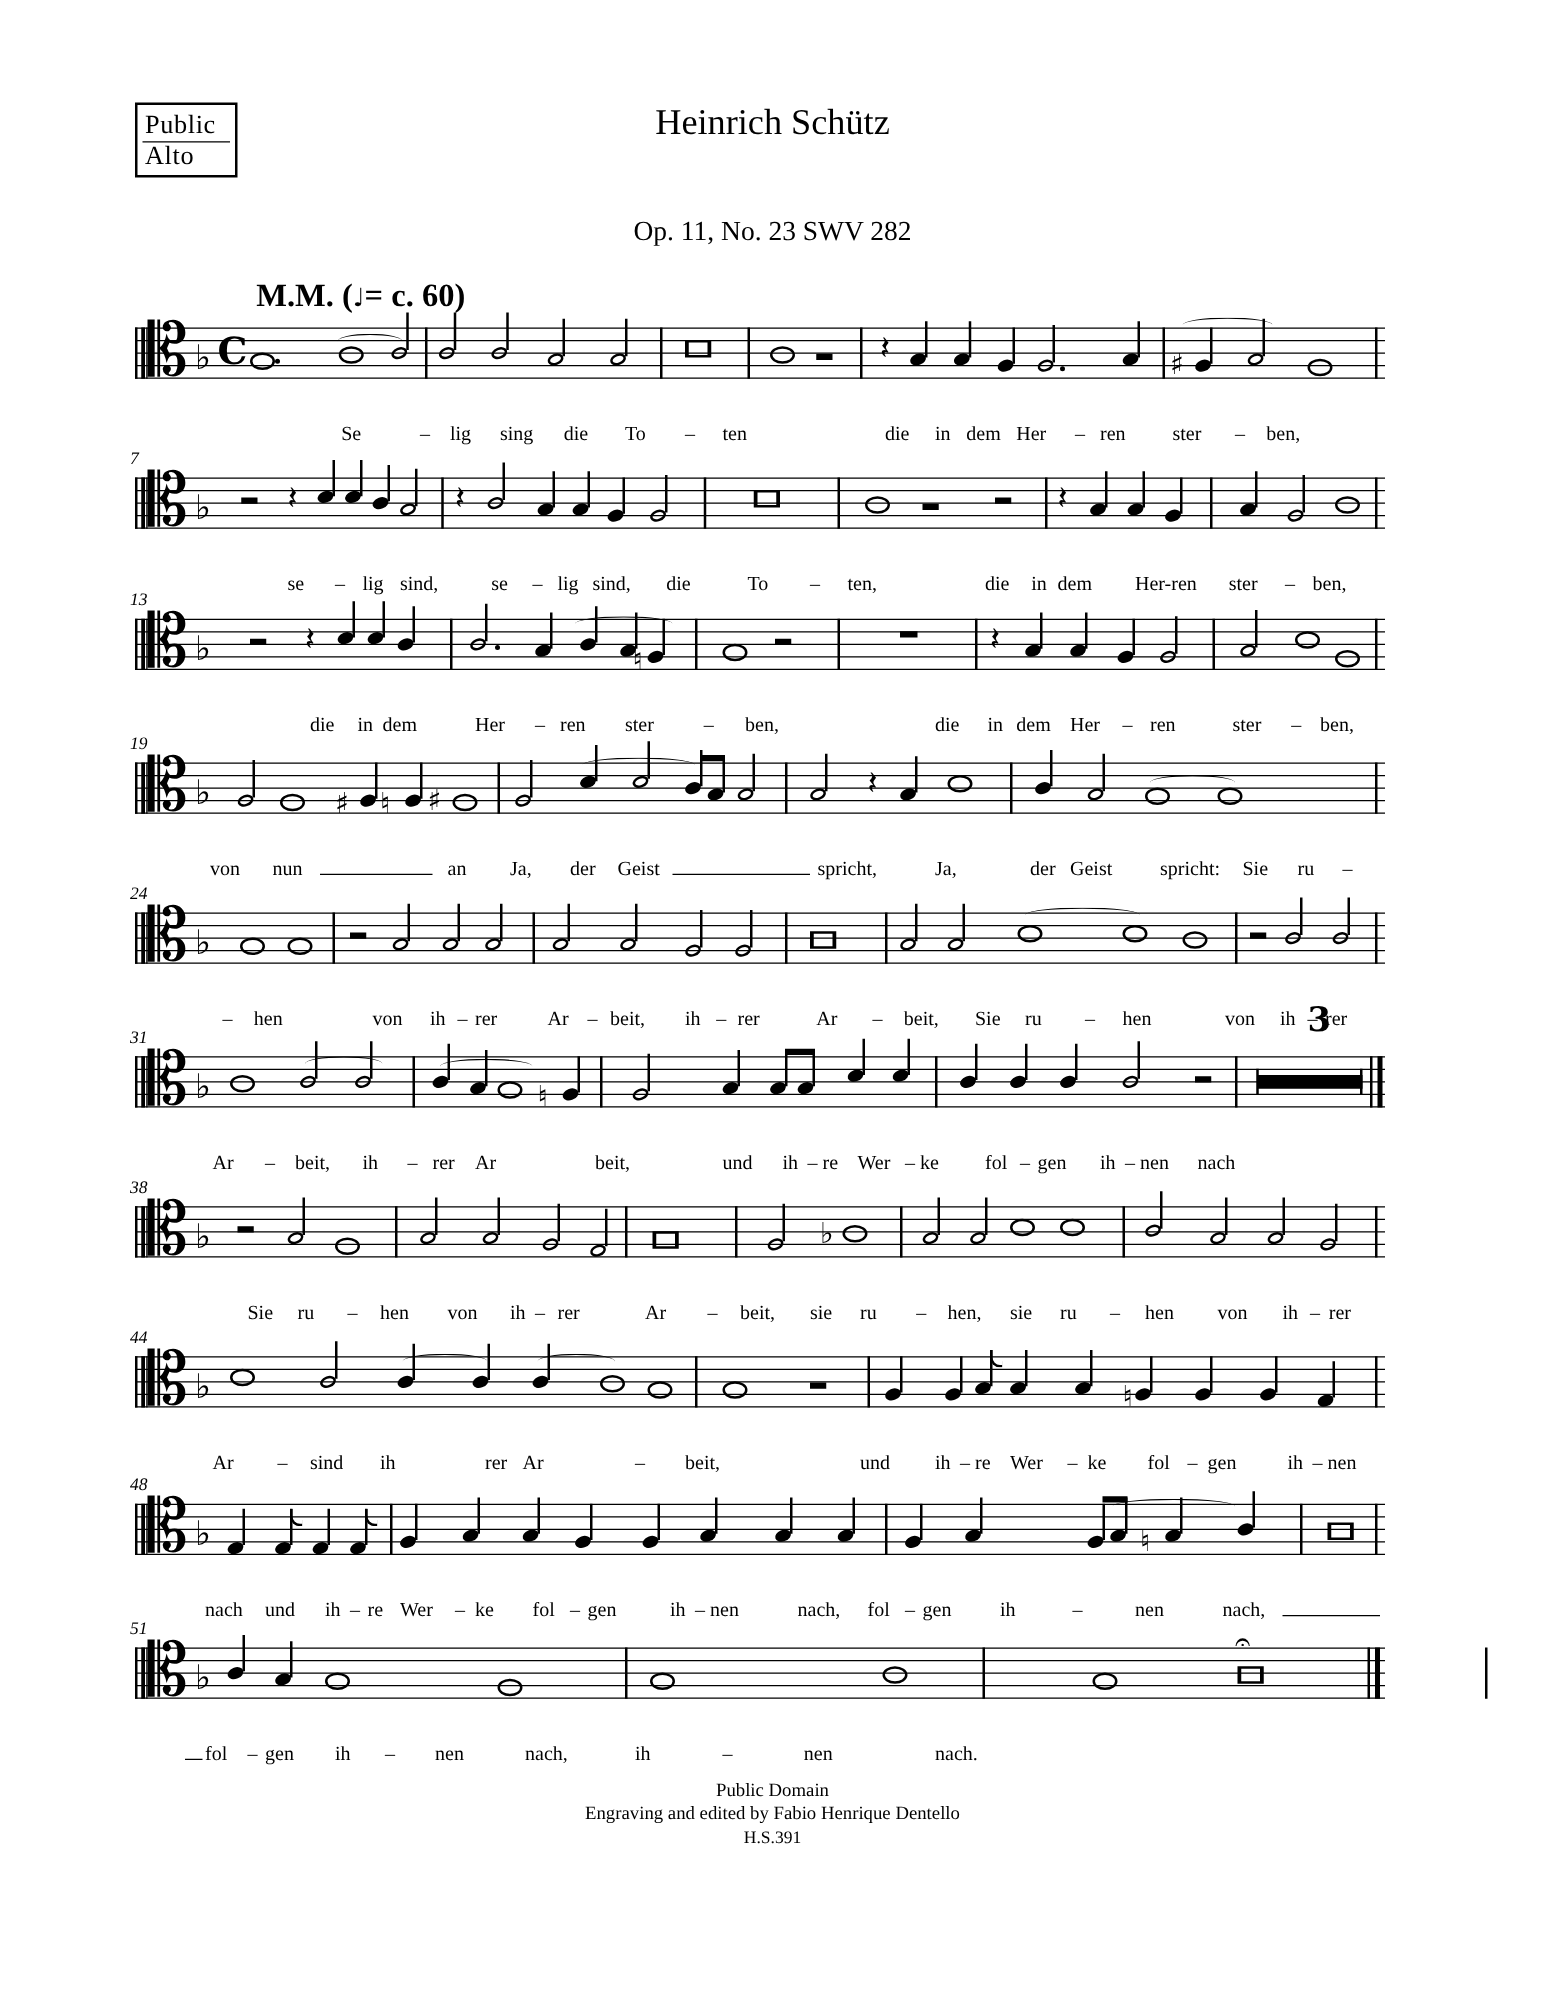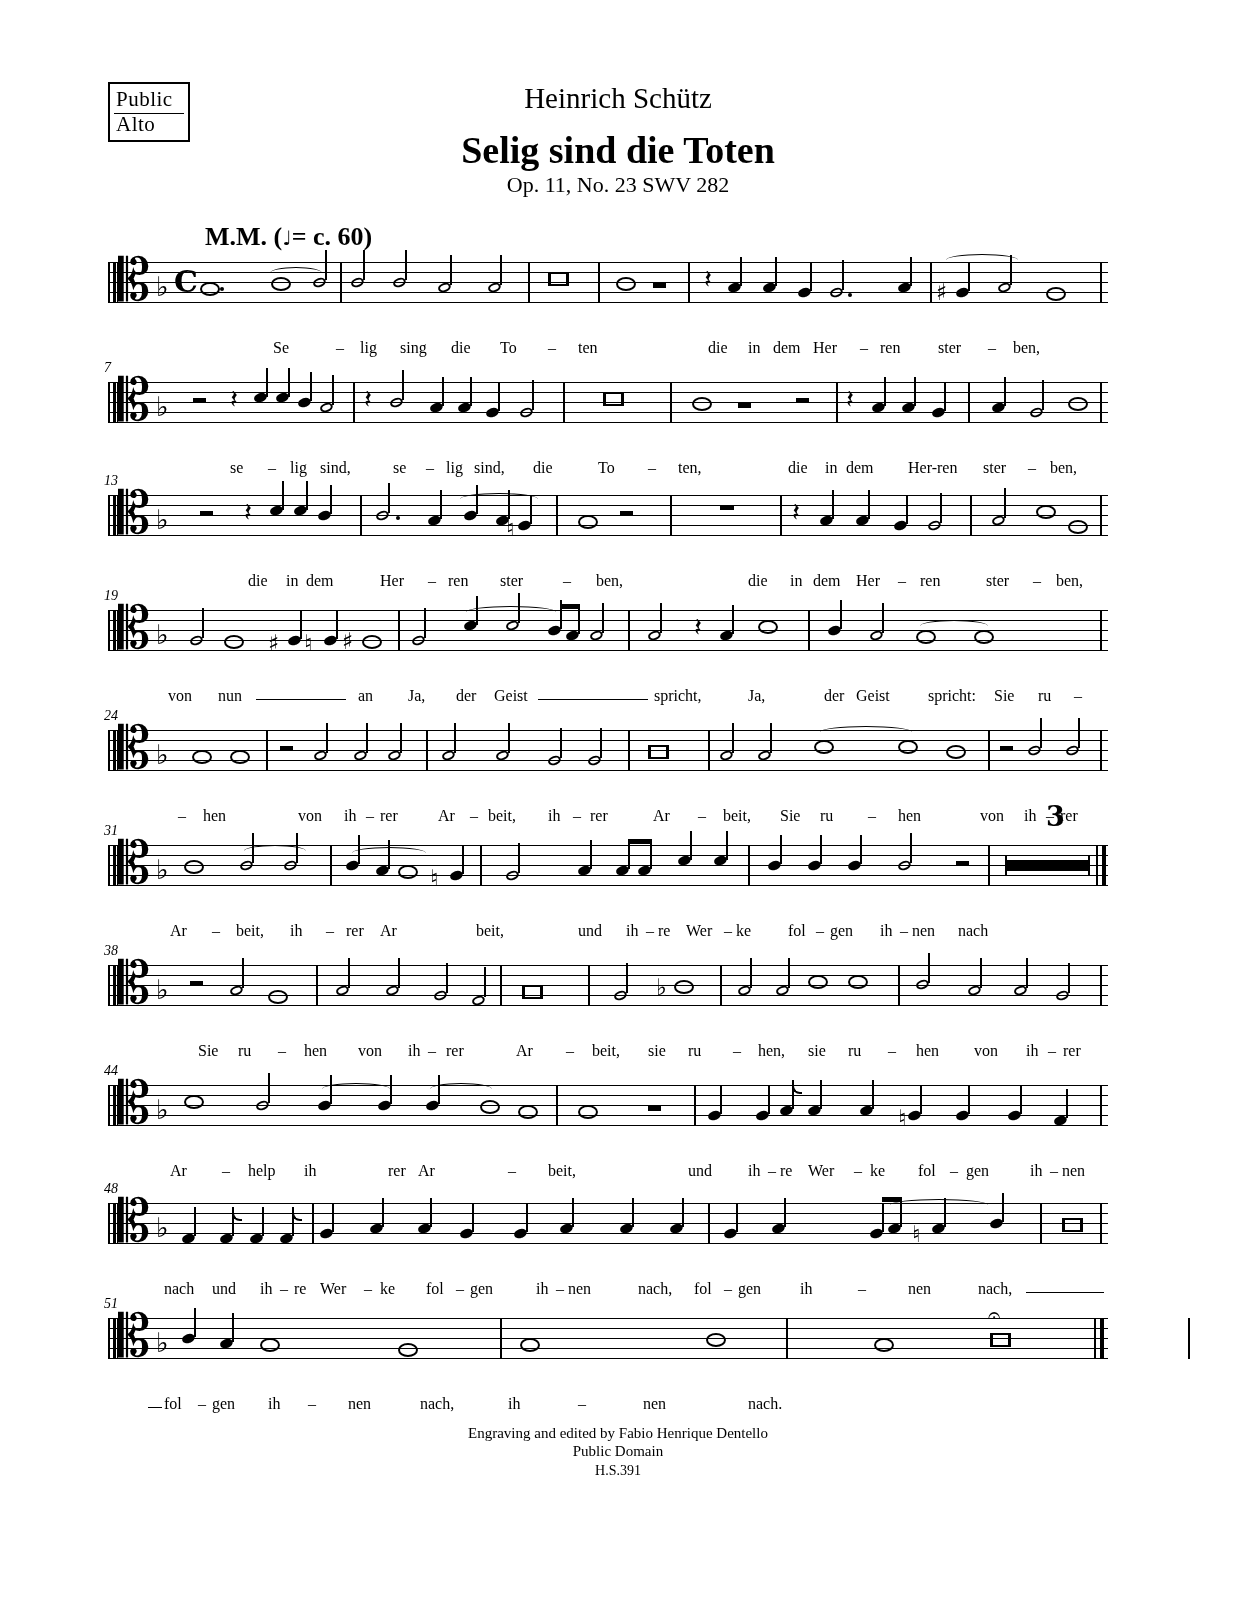--- a/index.html
+++ b/index.html
@@ -304,21 +304,20 @@
 
 <div class="page">
 
   <div class="part-box">
     <div class="line">Public</div>
     <div class="divider"></div>
     <div class="line">Alto</div>
   </div>
 
   <div class="composer">Heinrich Schütz</div>
-  <div class="work-title">Selig sind die Toten</div>
   <div class="subtitle">Op. 11, No. 23 SWV 282</div>
 
   <div class="tempo">
     <span>M.M. (</span><span class="note-glyph">♩</span><span>= c. 60)</span>
   </div>
 
   <div class="system" style="top:262px;">
     <div class="staff">
       <div class="ln"></div>
         <div class="ln"></div>
@@ -955,21 +954,21 @@
     <div class="stem" style="left:860px;top:0px;height:29px;"></div>
     <div class="nh" style="left:900px;top:26px;"></div>
     <div class="stem" style="left:912px;top:0px;height:29px;"></div>
     <div class="nh" style="left:946px;top:31px;"></div>
     <div class="stem" style="left:958px;top:4px;height:29px;"></div>
     <div class="bar" style="left:992px;"></div>
 
     <div class="lyric-line">
       <span class="lyric" style="left:62px;">Ar</span>
       <span class="lyric" style="left:114px;">–</span>
-      <span class="lyric" style="left:140px;">help</span>
+      <span class="lyric" style="left:140px;">sind</span>
       <span class="lyric" style="left:196px;">ih</span>
       <span class="lyric" style="left:280px;">rer</span>
       <span class="lyric" style="left:310px;">Ar</span>
       <span class="lyric" style="left:400px;">–</span>
       <span class="lyric" style="left:440px;">beit,</span>
       <span class="lyric" style="left:580px;">und</span>
       <span class="lyric" style="left:640px;">ih</span>
       <span class="lyric" style="left:660px;">–</span>
       <span class="lyric" style="left:672px;">re</span>
       <span class="lyric" style="left:700px;">Wer</span>
@@ -1119,18 +1118,18 @@
       <span class="lyric" style="left:240px;">nen</span>
       <span class="lyric" style="left:312px;">nach,</span>
       <span class="lyric" style="left:400px;">ih</span>
       <span class="lyric" style="left:470px;">–</span>
       <span class="lyric" style="left:535px;">nen</span>
       <span class="lyric" style="left:640px;">nach.</span>
     </div>
   </div>
 
   <div class="footer">
+    <div>Public Domain</div>
     <div>Engraving and edited by Fabio Henrique Dentello</div>
-    <div>Public Domain</div>
     <div class="plate">H.S.391</div>
   </div>
 
 </div>
 
 </body></html>

